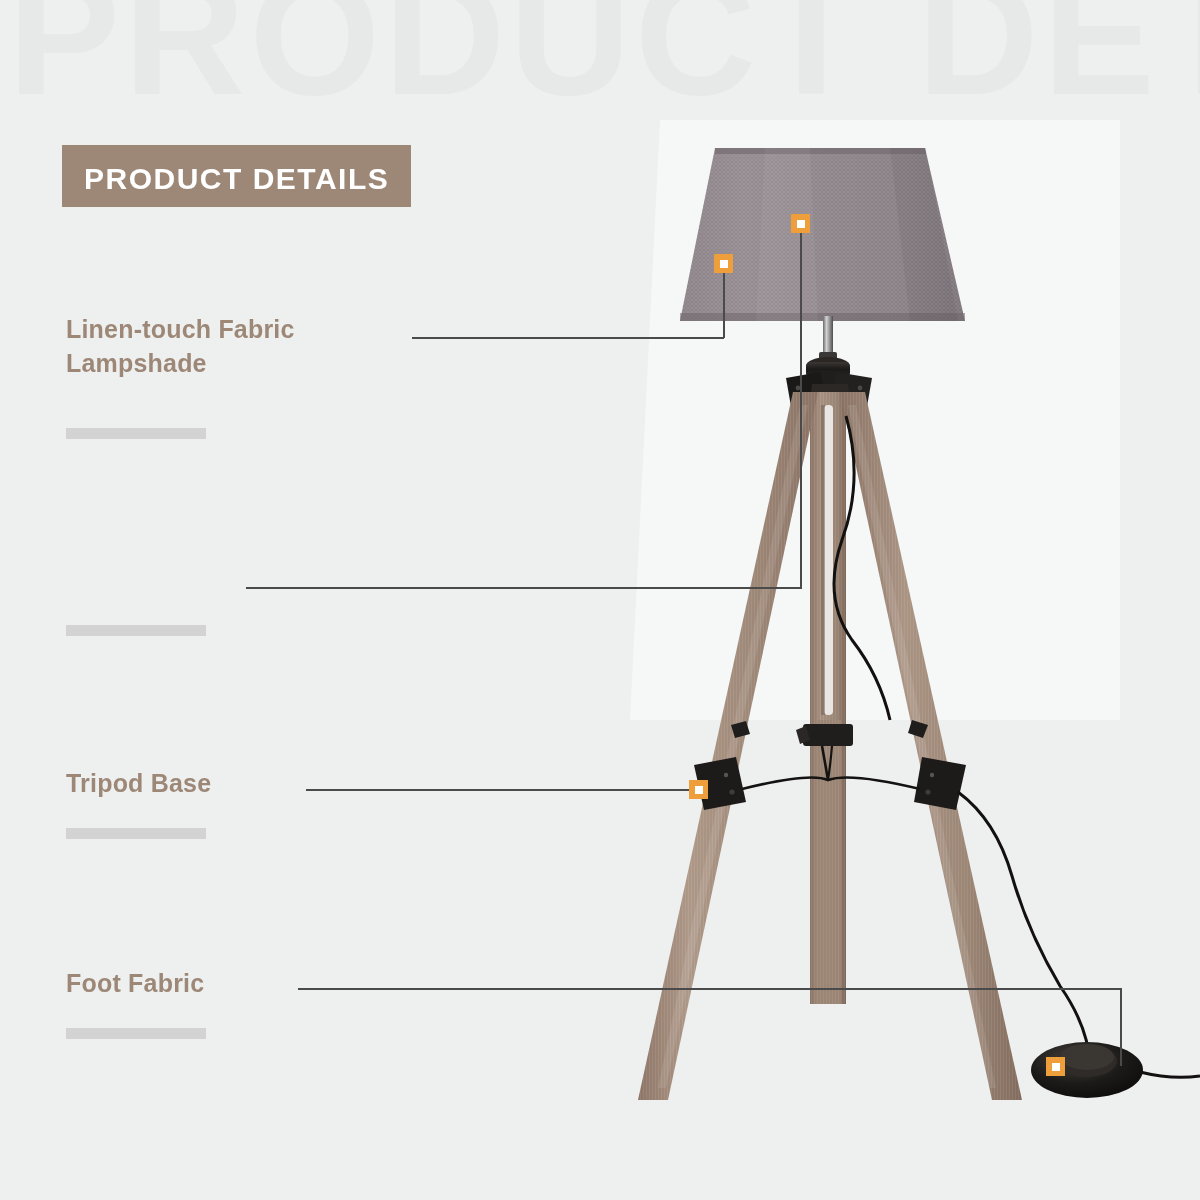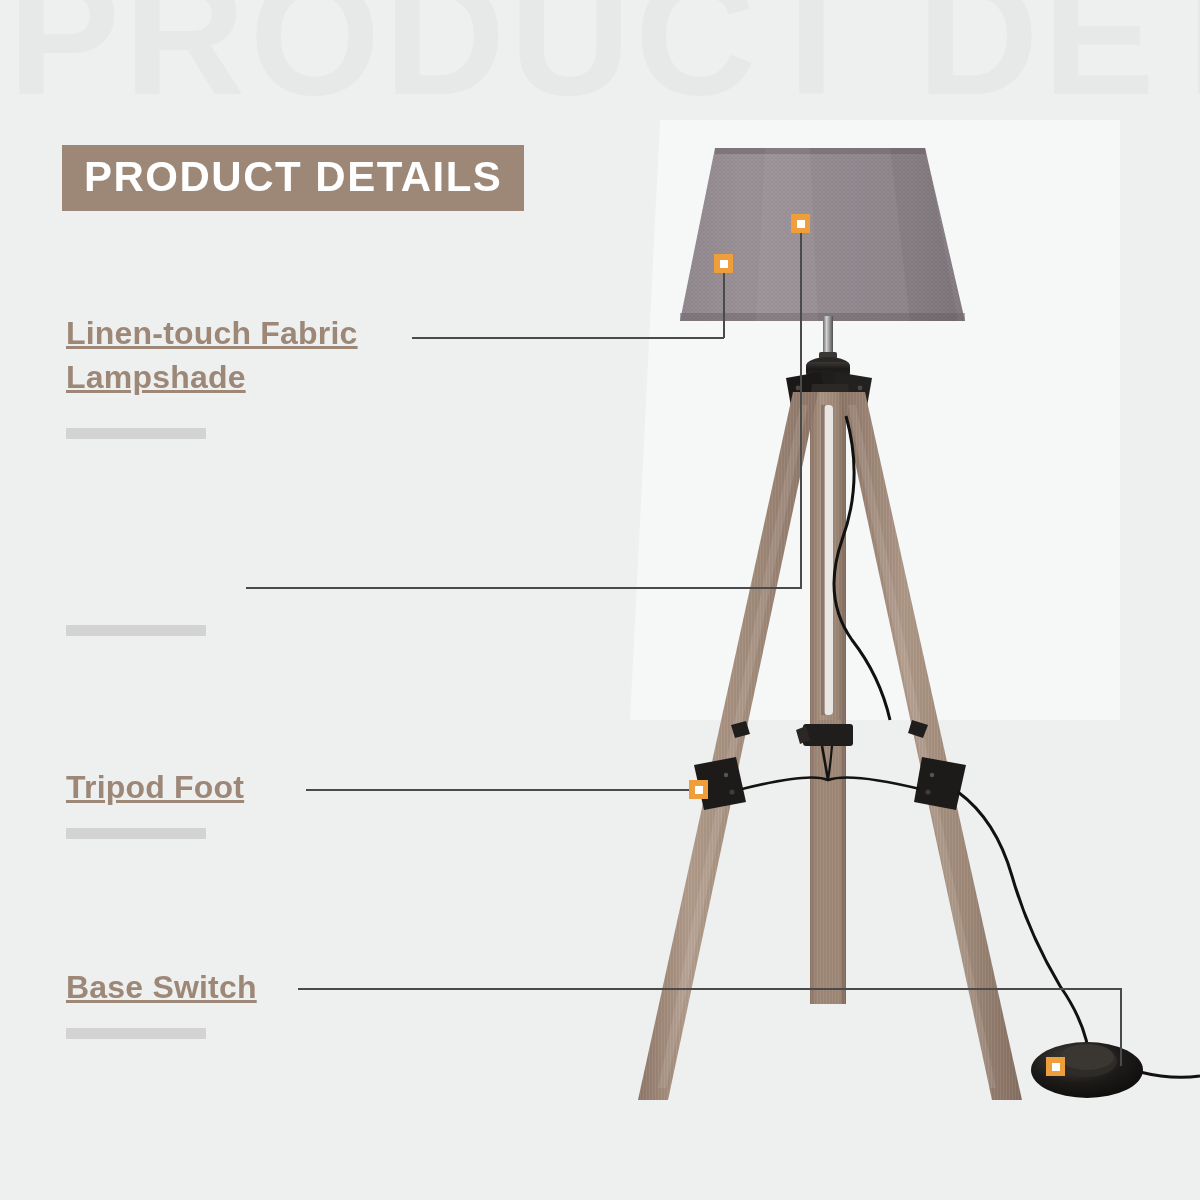--- a/index.html
+++ b/index.html
@@ -30,37 +30,37 @@
   .title-banner{
     position:absolute;
     left:62px; top:145px;
     background:#9d8878;
     padding:10px 22px 12px 22px;
     box-sizing:border-box;
   }
   .title-banner span{
     display:block;
     color:#ffffff;
-    font-size:42px;
+    font-size:30px;
     font-weight:700;
     letter-spacing:1.5px;
     line-height:1.05;
     white-space:nowrap;
+    margin-top:8px;
   }
 
   
   .callout-label{
     position:absolute;
     color:#9d8878;
-    font-size:32px;
+    font-size:25px;
     font-weight:700;
     line-height:1.36;
     white-space:pre-line;
     letter-spacing:0.2px;
-    text-decoration:underline;
   }
   .divider-bar{
     position:absolute;
     height:11px;
     width:140px;
     background:#d3d3d3;
   }
 
   
   .leader{position:absolute;background:#4a4a4a;}
@@ -246,28 +246,28 @@
       <i></i>
     </div>
 
   <div class="divider-bar" style="left:66px;top:625px;width:140px;"></div>
   <div class="leader h" style="left:246px;top:587px;width:556px;"></div>
   <div class="leader v" style="left:800px;top:232px;height:356px;"></div>
   <div class="marker" style="left:791px;top:214px;">
       <i></i>
     </div>
 
-  <div class="callout-label" style="left:66px;top:766px;">Tripod Foot</div>
+  <div class="callout-label" style="left:66px;top:766px;">Tripod Base</div>
   <div class="divider-bar" style="left:66px;top:828px;width:140px;"></div>
   <div class="leader h" style="left:306px;top:789px;width:390px;"></div>
   <div class="marker" style="left:689px;top:780px;">
       <i></i>
     </div>
 
-  <div class="callout-label" style="left:66px;top:966px;">Base Switch</div>
+  <div class="callout-label" style="left:66px;top:966px;">Foot Fabric</div>
   <div class="divider-bar" style="left:66px;top:1028px;width:140px;"></div>
   <div class="leader h" style="left:298px;top:988px;width:824px;"></div>
   <div class="leader v" style="left:1120px;top:988px;height:78px;"></div>
   <div class="marker" style="left:1046px;top:1057px;">
       <i></i>
     </div>
 
 </div>
 
 </body></html>

